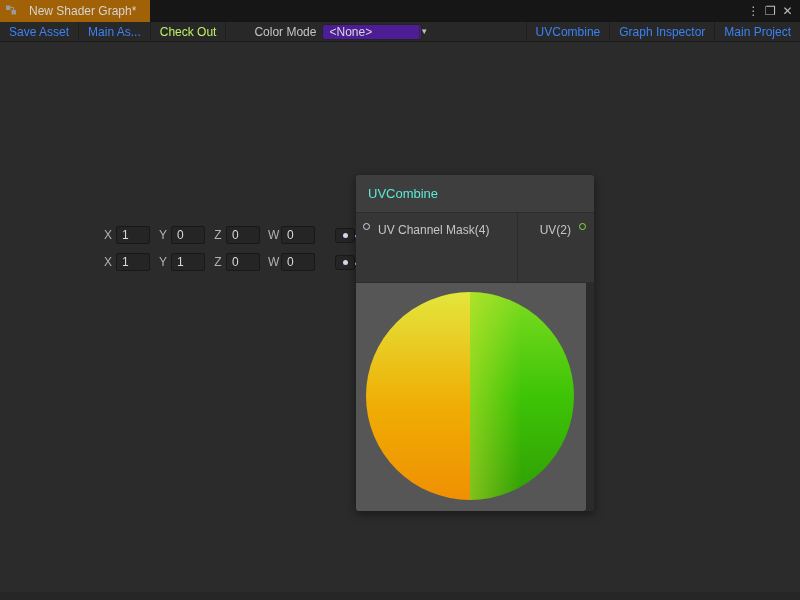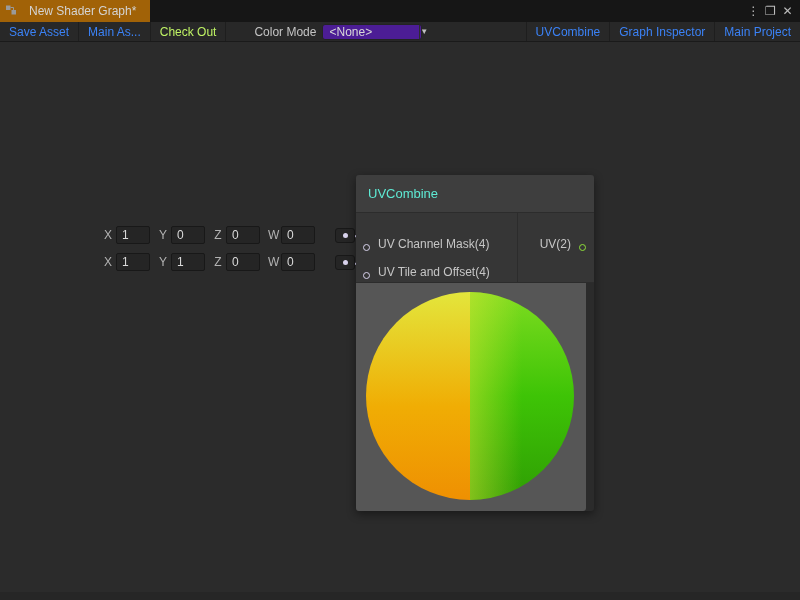--- a/index.html
+++ b/index.html
@@ -40,26 +40,26 @@
   .vport-dot { width:5px; height:5px; border-radius:50%; background:var(--vector4-port,#d8d2ec); }
   .row1 { left:103px; top:183px; }
   .row2 { left:103px; top:210px; }
 
   
   .node { position:absolute; left:356px; top:133px; width:238px; border-radius:3px; box-shadow:0 3px 10px rgba(0,0,0,0.45); }
   .node-header { height:38px; background:#3e3e3e; border-bottom:1px solid #2c2c2c; border-radius:3px 3px 0 0; display:flex; align-items:center; padding-left:12px; }
   .node-title { font-size:13px; color:#5eead4; }
   .node-body { display:flex; height:70px; background:#363636; border-bottom:1px solid #2c2c2c; }
   .inputs { flex:1; padding-top:10px; }
-  .port-row { height:28px; display:flex; align-items:flex-end; padding-left:7px; }
+  .port-row { height:28px; display:flex; align-items:flex-start; padding-left:7px; }
   .port { width:7px; height:7px; border-radius:50%; border:1px solid var(--vector4-port,#d8d2ec); flex:none; background:transparent; }
   .port.out { border-color:var(--vector2-port,#8ede3a); }
   .port-label { margin-left:8px; font-size:12px; color:#c6c6c6; white-space:nowrap; }
   .outputs { width:77px; border-left:1px solid #2c2c2c; padding-top:10px; }
-  .out-row { height:28px; display:flex; align-items:flex-end; justify-content:flex-end; padding-right:8px; }
+  .out-row { height:28px; display:flex; align-items:flex-start; justify-content:flex-end; padding-right:8px; }
   .out-label { font-size:12px; color:#c6c6c6; margin-right:8px; white-space:nowrap; }
   .preview { width:230px; height:228px; background:var(--preview-bg,#565656); border-radius:0 0 3px 3px; overflow:hidden; }
 </style>
 </head>
 <body>
 
 <div class="window">
 
   <div class="tabbar">
     <div class="tab">
@@ -150,24 +150,20 @@
 
     <div class="node">
       <div class="node-header">
         <span class="node-title">UVCombine</span>
       </div>
       <div class="node-body">
         <div class="inputs">
           <div class="port-row">
             <span class="port"></span>
             <span class="port-label">UV Channel Mask(4)</span>
-          </div>
-          <div class="port-row">
-            <span class="port"></span>
-            <span class="port-label">UV Tile and Offset(4)</span>
           </div>
         </div>
         <div class="outputs">
           <div class="out-row">
             <span class="out-label">UV(2)</span>
             <span class="port out"></span>
           </div>
         </div>
       </div>
       <div class="preview">

